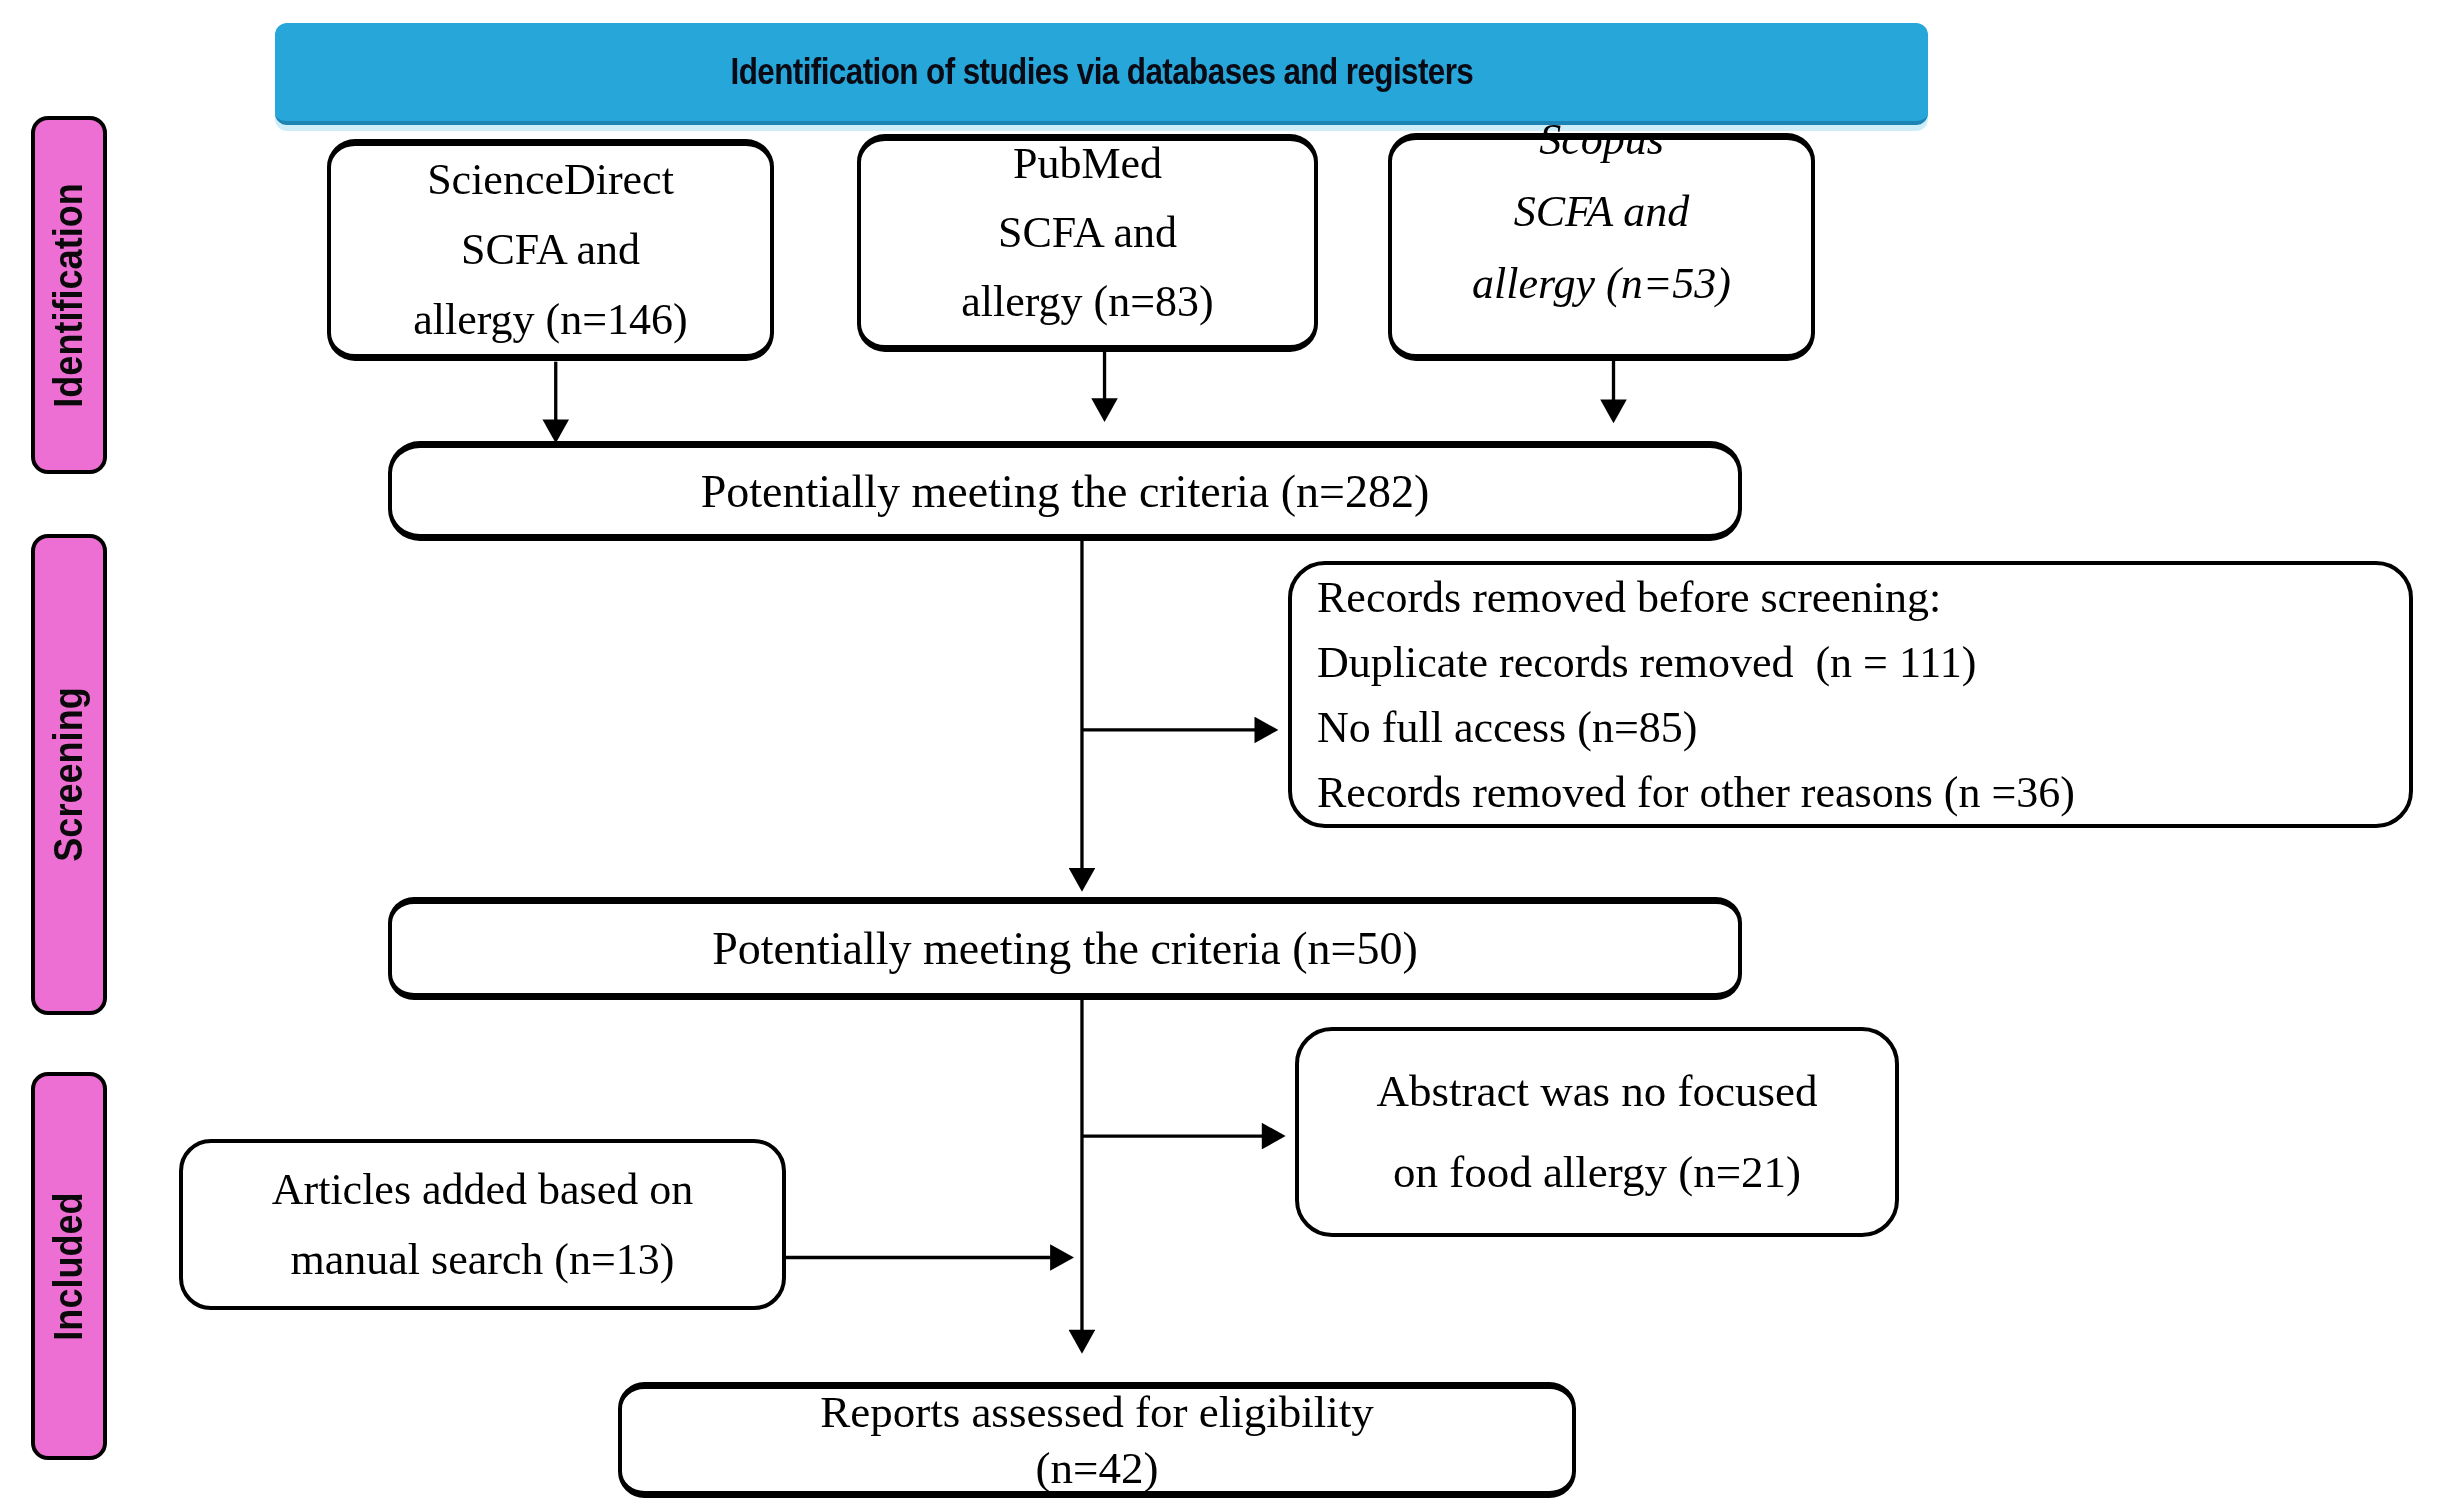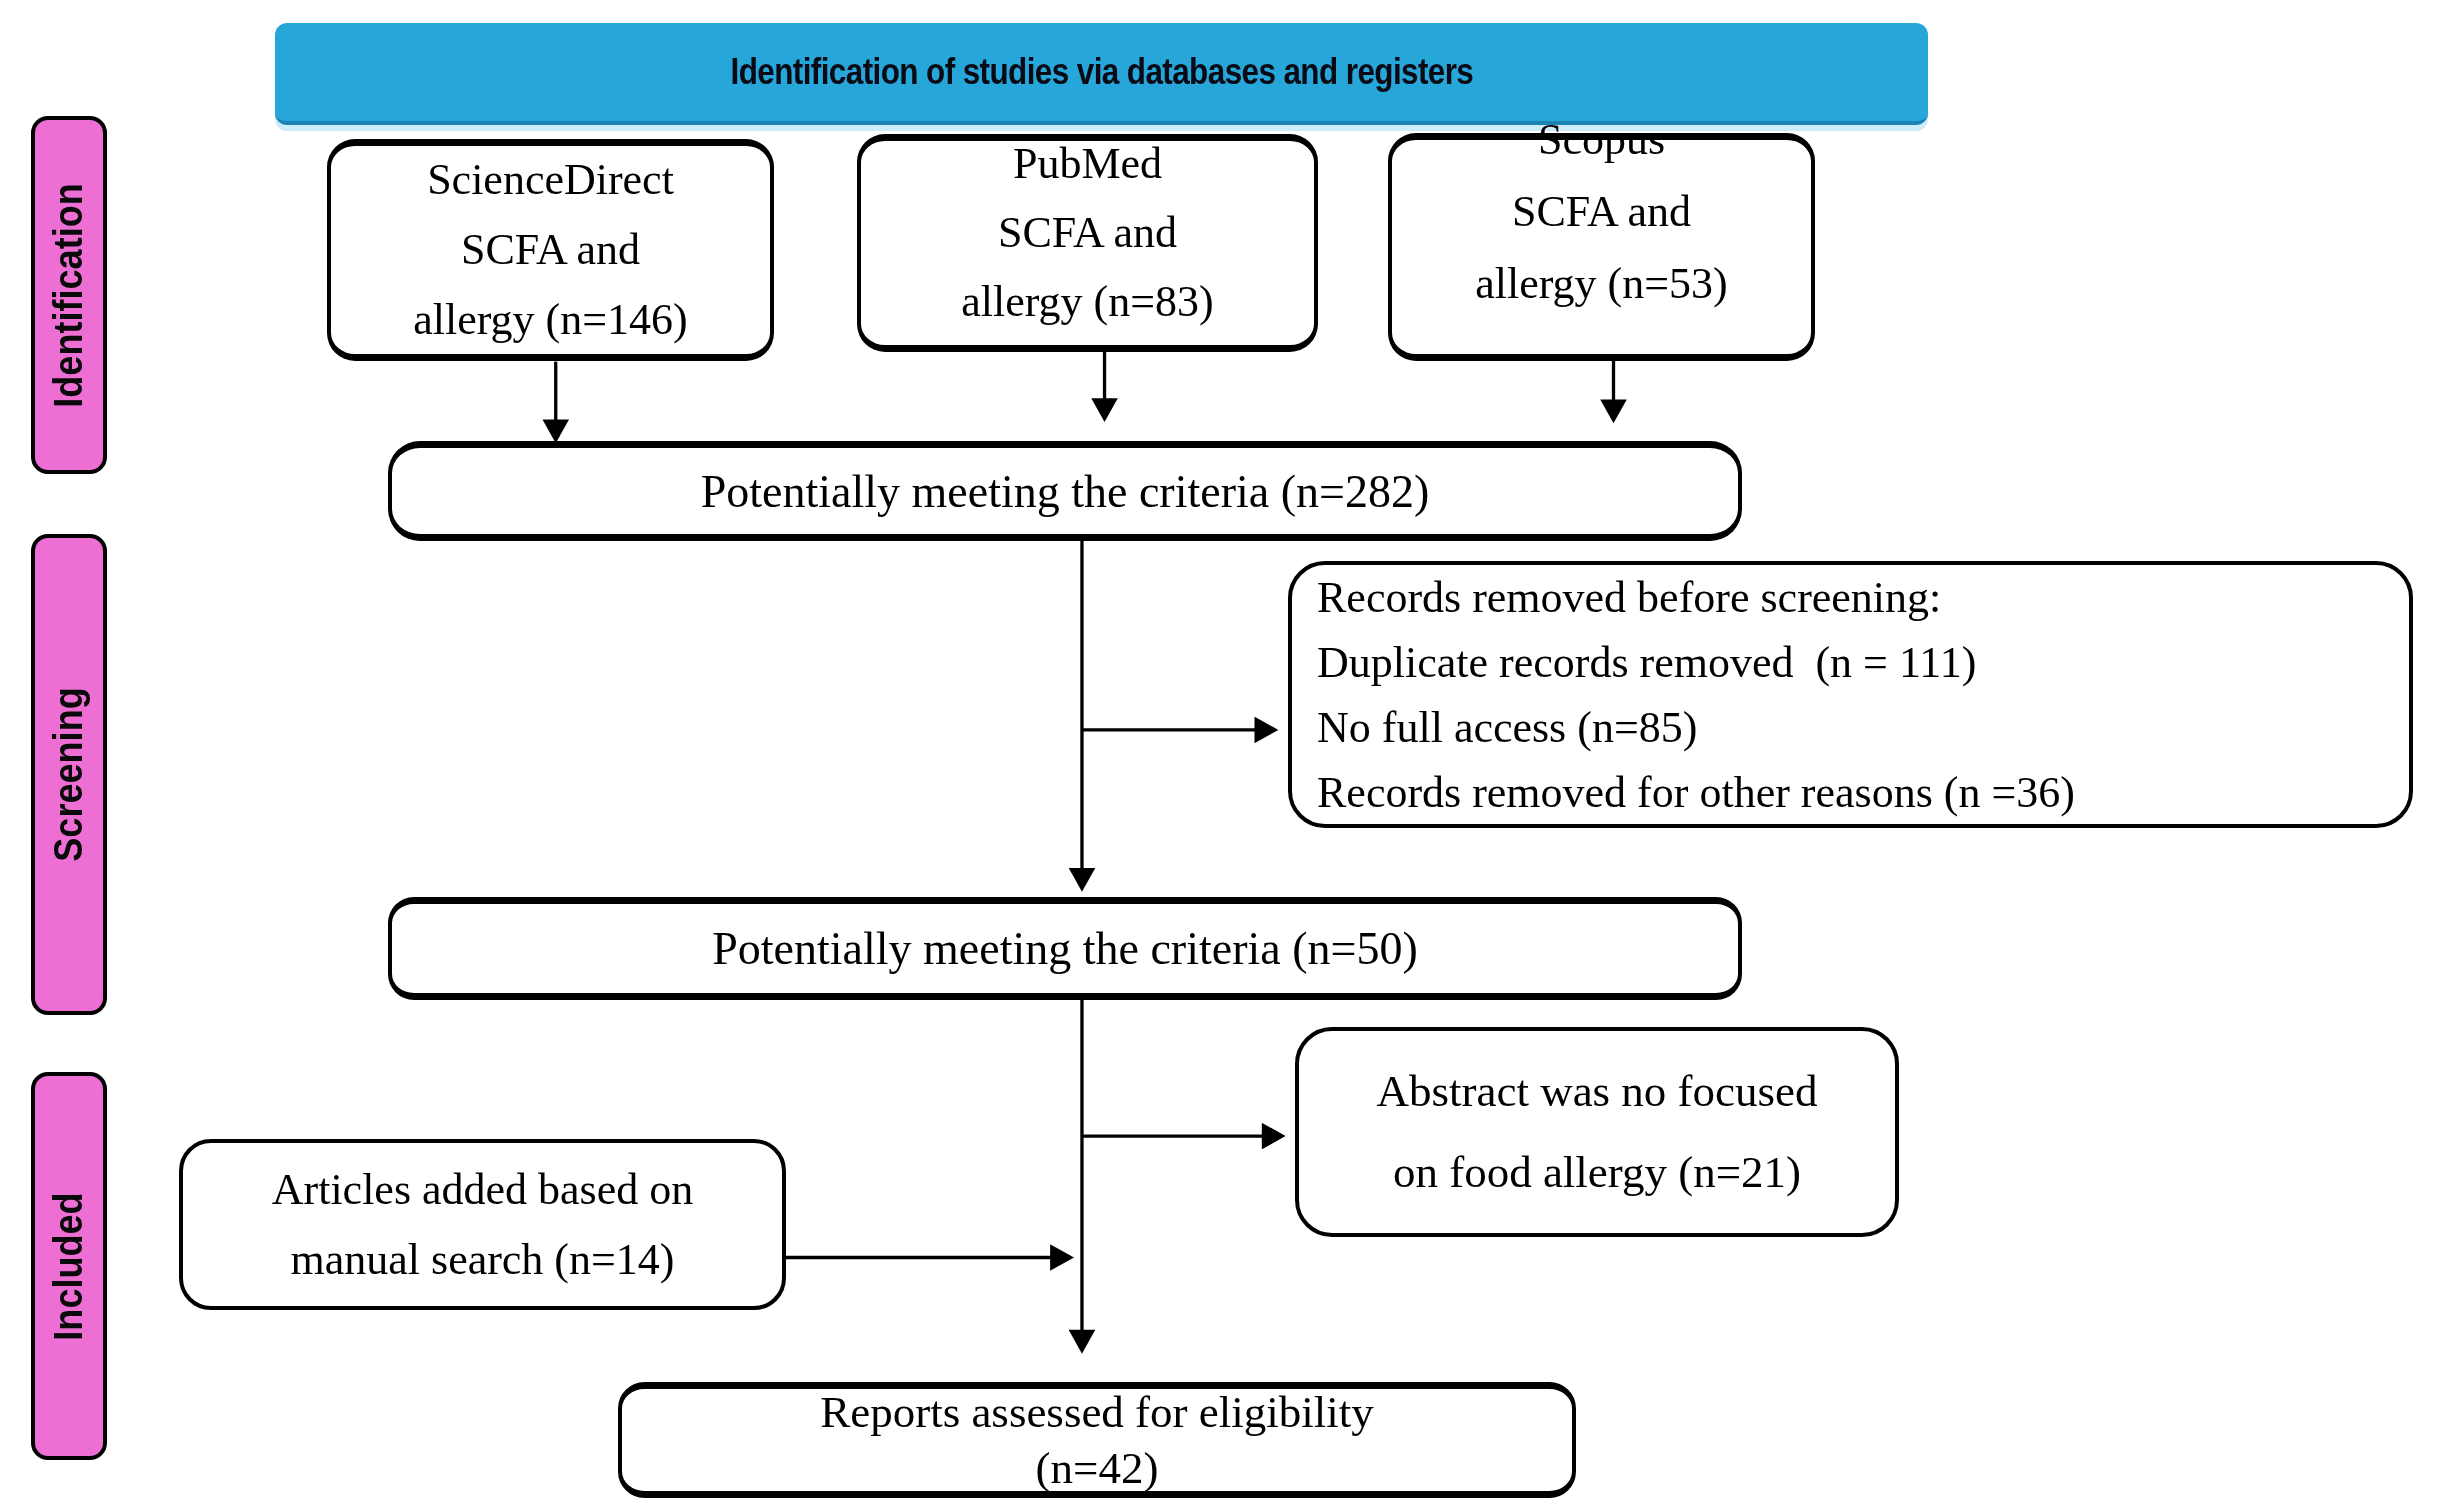--- a/index.html
+++ b/index.html
@@ -64,21 +64,21 @@
   .fbox .line{white-space:pre-wrap;}
   .thickcap{border-top-width:7.3px;border-bottom-width:7.3px;}
   
   .box-sciencedirect{left:327px;top:139px;width:447px;height:222px;font-size:44px;}
   .box-sciencedirect .line{line-height:70px;}
   .box-pubmed{left:857px;top:134px;width:461px;height:218px;font-size:44px;}
   .box-pubmed .line{line-height:69px;}
   .box-pubmed .stack{position:relative;top:-10.6px;}
   .box-scopus{left:1388px;top:133px;width:427px;height:228px;font-size:44px;}
   .box-scopus .line{line-height:72px;}
-  .box-scopus .stack{position:relative;top:-35px;}
+  .box-scopus .stack{position:relative;top:-35px;font-style:italic;}
   .box-criteria-282{left:388px;top:441px;width:1354px;height:100px;font-size:46px;border-radius:32px;}
   .box-records{left:1288px;top:561px;width:1125px;height:267px;font-size:44px;
     justify-content:flex-start;text-align:left;border-radius:37px;}
   .box-records .stack{padding:0 13.3px 0 25px;}
   .box-records .line{line-height:65px;}
   .box-criteria-50{left:388px;top:897px;width:1354px;height:103px;font-size:46px;border-radius:26px;}
   .box-abstract{left:1295px;top:1027px;width:604px;height:210px;font-size:45px;border-radius:37px;}
   .box-abstract .line{line-height:81px;}
   .box-articles{left:179px;top:1139px;width:607px;height:171px;font-size:44px;border-radius:32px;}
   .box-articles .line{line-height:70px;}
@@ -148,21 +148,21 @@
   <div class="fbox box-abstract">
     <div class="stack">
       <div class="line">Abstract was no focused</div>
       <div class="line">on food allergy (n=21)</div>
     </div>
   </div>
 
   <div class="fbox box-articles">
     <div class="stack">
       <div class="line">Articles added based on</div>
-      <div class="line">manual search (n=14)</div>
+      <div class="line">manual search (n=13)</div>
     </div>
   </div>
 
   <div class="fbox box-reports thickcap">
     <div class="stack">
       <div class="line">Reports assessed for eligibility</div>
       <div class="line">(n=42)</div>
     </div>
   </div>
 

